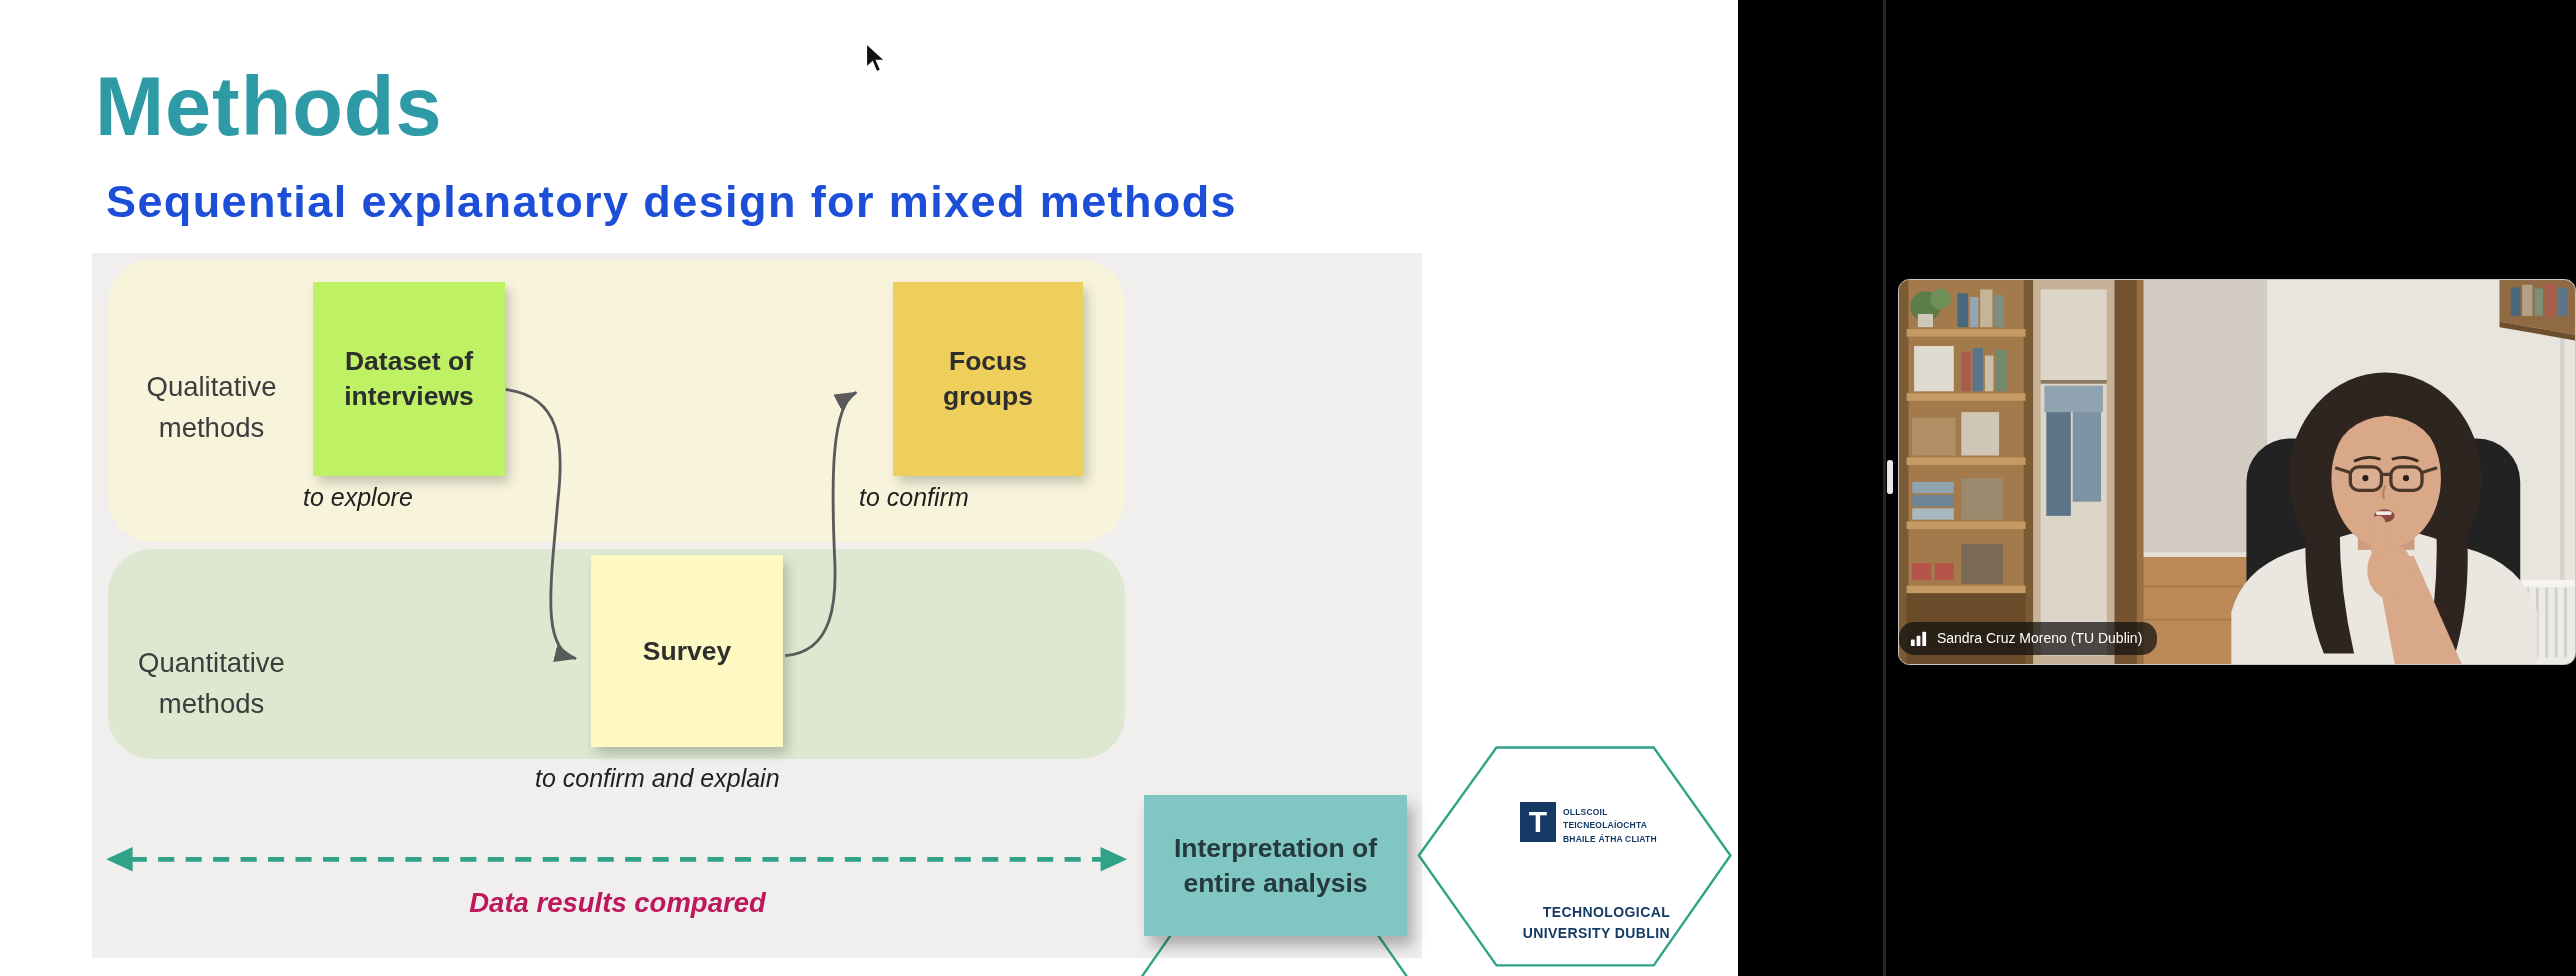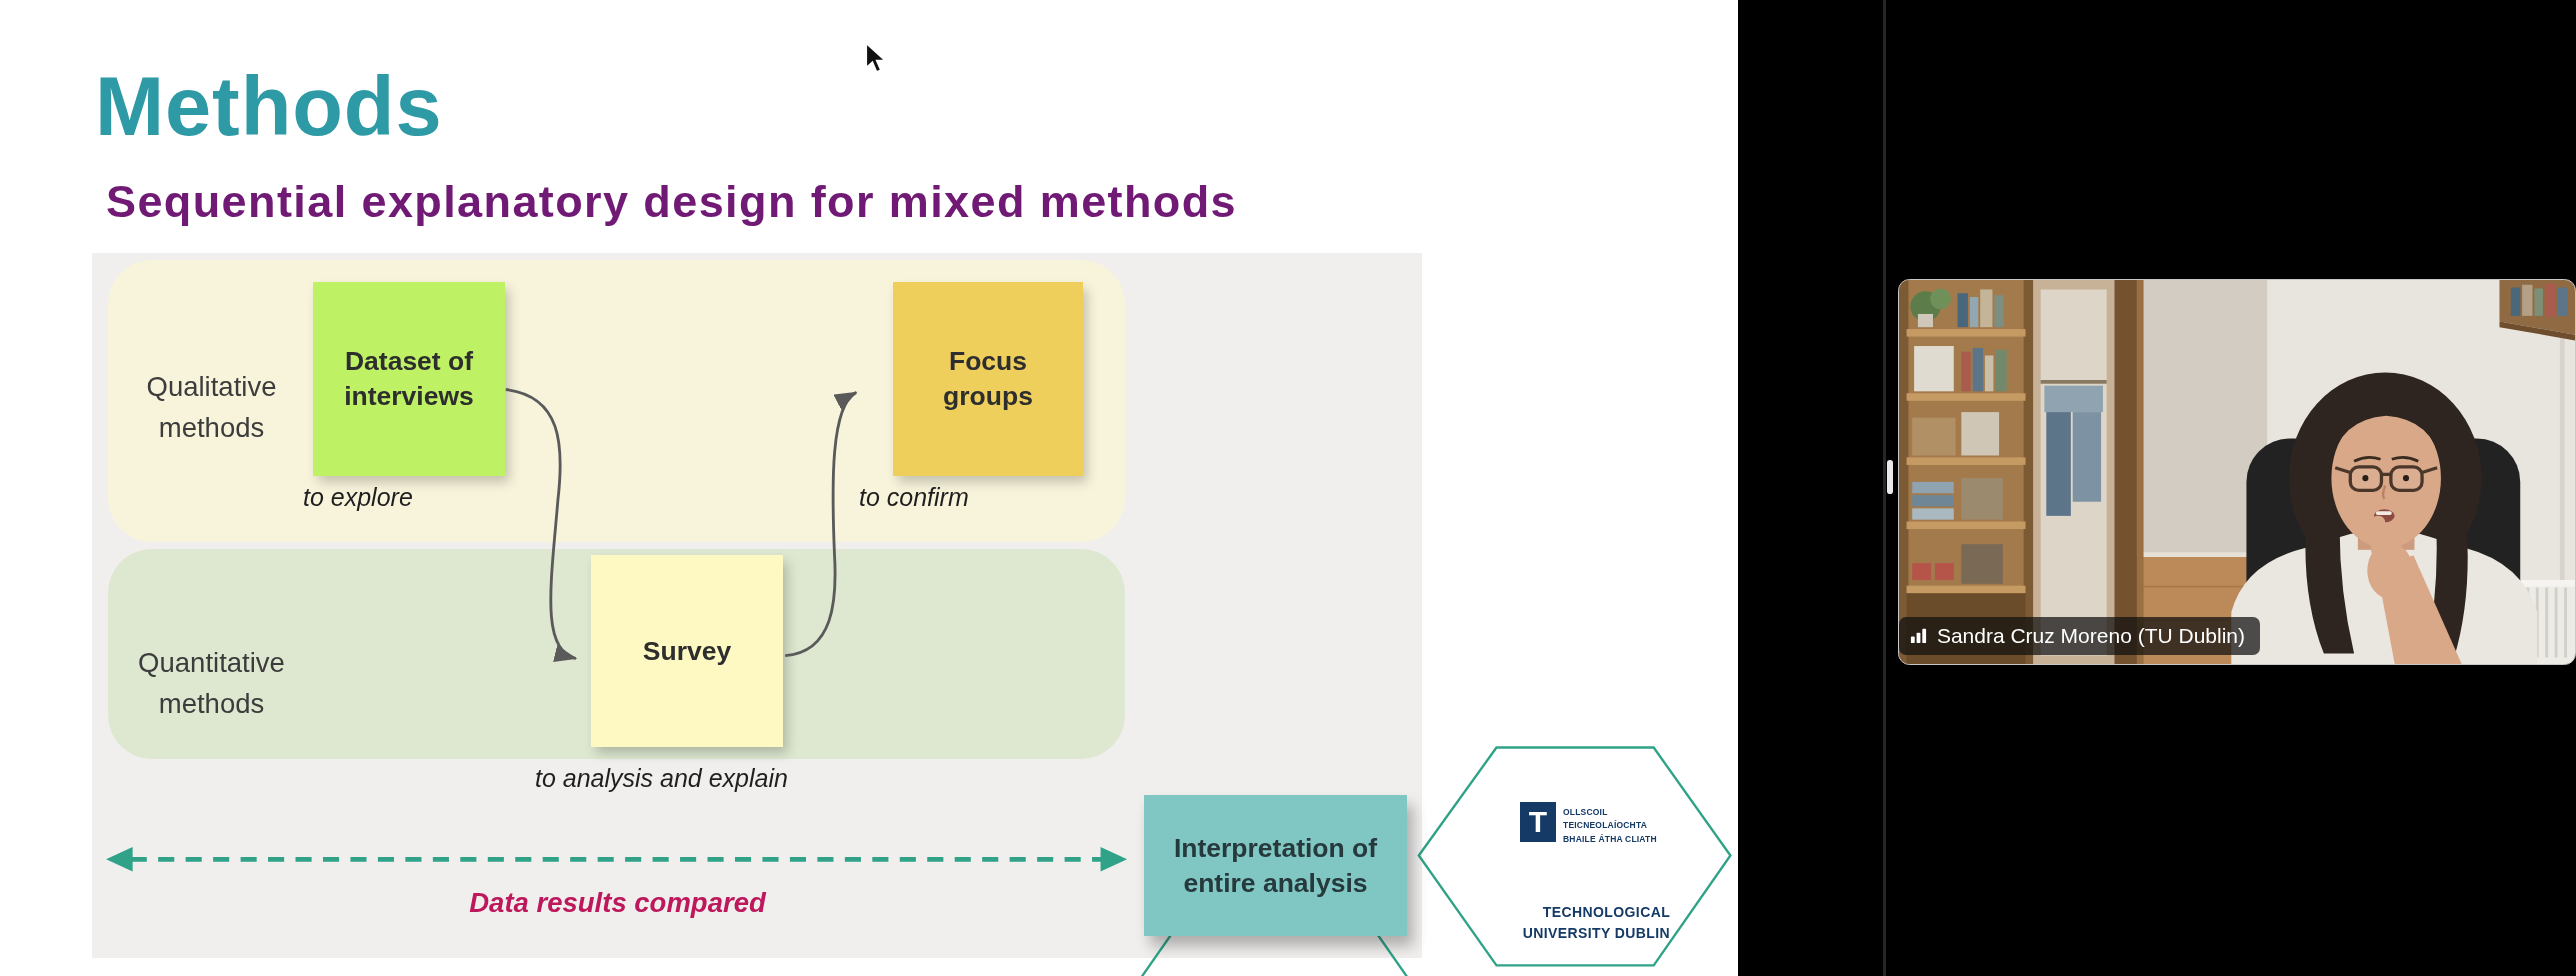--- a/index.html
+++ b/index.html
@@ -5,21 +5,21 @@
   * { margin:0; padding:0; box-sizing:border-box; }
   body { background:#000; width:2576px; height:977px; overflow:hidden;
          font-family:"Liberation Sans", sans-serif; }
   .app { position:relative; width:2576px; height:977px; background:#000; }
 
   
   .slide { position:absolute; left:0; top:0; width:1738px; height:977px; background:#ffffff; }
   .slide-title { position:absolute; left:95px; top:59px; font-size:83px; font-weight:700;
                  color:#2E9AA6; letter-spacing:0.9px; }
   .slide-subtitle { position:absolute; left:106px; top:176px; font-size:45px; font-weight:700;
-                    color:#701a75; letter-spacing:1.4px; }
+                    color:#1d4ed8; letter-spacing:1.4px; }
   .diagram-panel { position:absolute; left:92px; top:253px; width:1330px; height:705px; background:#F0EFEE; }
   .qual-box  { position:absolute; left:108px; top:260px; width:1017px; height:282px;
                background:#F8F4DC; border-radius:44px; }
   .quant-box { position:absolute; left:108px; top:549px; width:1017px; height:210px;
                background:#DEE8D0; border-radius:44px; }
   .group-label { position:absolute; text-align:center; font-size:27.5px; color:#3C3C3C; line-height:1.5; }
   .qual-label  { left:117px; top:366px; width:189px; }
   .quant-label { left:112px; top:642px; width:199px; }
   .note { position:absolute; display:flex; align-items:center; justify-content:center;
           text-align:center; font-weight:700; font-size:26.5px; color:#2E2E2E; line-height:1.32;
@@ -54,22 +54,22 @@
                   color:#153A66; text-align:right; line-height:1.5; letter-spacing:0.4px; }
 
   
   .panel-divider { position:absolute; left:1883px; top:0; width:2.8px; height:977px; background:#262626; }
   .scrollbar-thumb { position:absolute; left:1887px; top:460px; width:5.7px; height:34px;
                      background:#e9e9e9; border-radius:2.8px; }
   .video-tile { position:absolute; left:1898px; top:279px; width:678px; height:386px;
                 border:1.9px solid #c9c9c9; border-radius:11.4px; overflow:hidden; background:#6b5a48; }
   .video-tile svg.scene { position:absolute; left:0; top:0; width:100%; height:100%; }
   .name-tag { position:absolute; left:0; bottom:9.5px; display:flex; align-items:center; gap:8.5px;
-              background:rgba(15,15,15,0.72); color:#fff; font-size:21px;
-              padding:6.6px 15px 6.6px 10.4px; border-radius:7px; }
+              background:rgba(15,15,15,0.72); color:#fff; font-size:14px;
+              padding:6.6px 15px 6.6px 10.4px; border-radius:15px; }
   .cursor { position:absolute; left:864px; top:42px; }
 </style>
 </head>
 <body>
 
 <div class="app">
 
   <div class="slide">
     <div class="slide-title">Methods</div>
     <div class="slide-subtitle">Sequential explanatory design for mixed methods</div>
@@ -102,21 +102,21 @@
         <span>groups</span>
       </div>
     </div>
     <div class="caption caption-2">to confirm</div>
 
     <div class="note note-3">
       <div>
           <span>Survey</span>
         </div>
     </div>
-    <div class="caption caption-3">to analysis and explain</div>
+    <div class="caption caption-3">to confirm and explain</div>
 
     <svg class="overlay-svg" width="1738" height="977" viewBox="0 0 1835 1031">
       <g fill="none" stroke="#2FA287" stroke-width="2.5">
         <polygon points="1498,903 1580,789 1746,789 1827,903 1746,1019 1580,1019"></polygon>
         <polygon points="1181,1066 1262,950 1429,950 1510,1066 1429,1183 1262,1183"></polygon>
       </g>
     </svg>
 
     <div class="interp">
       <div>

